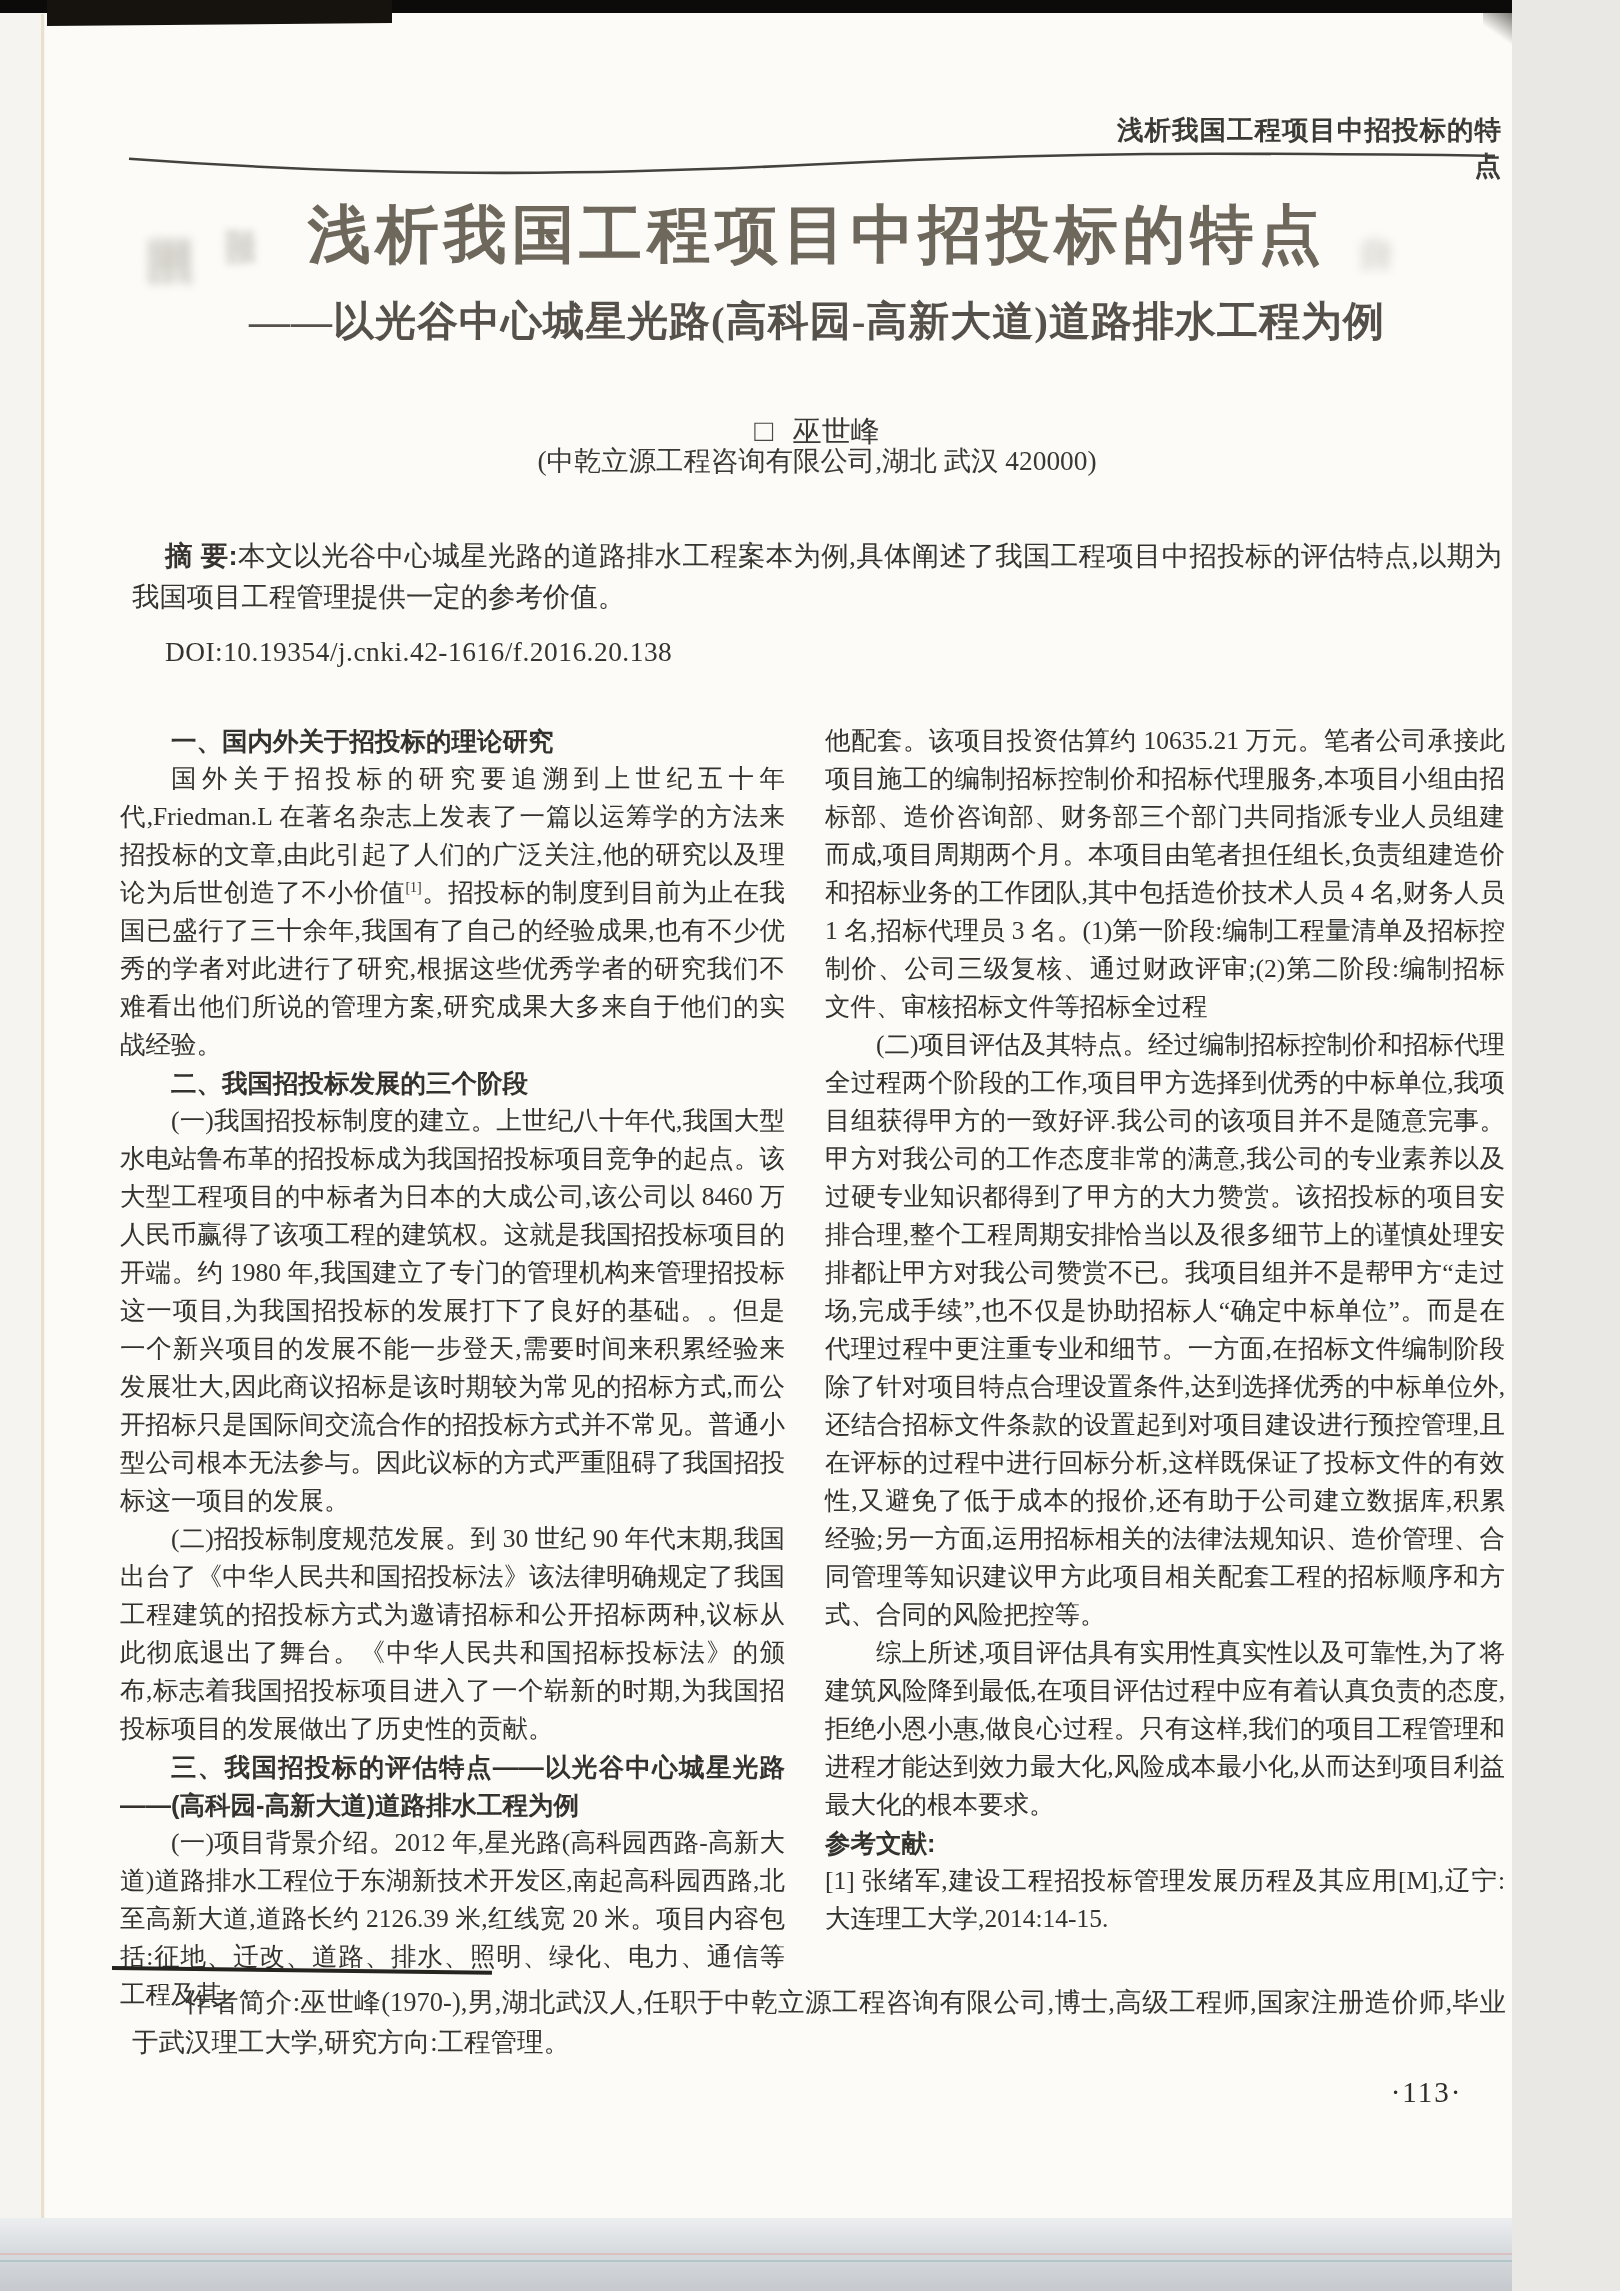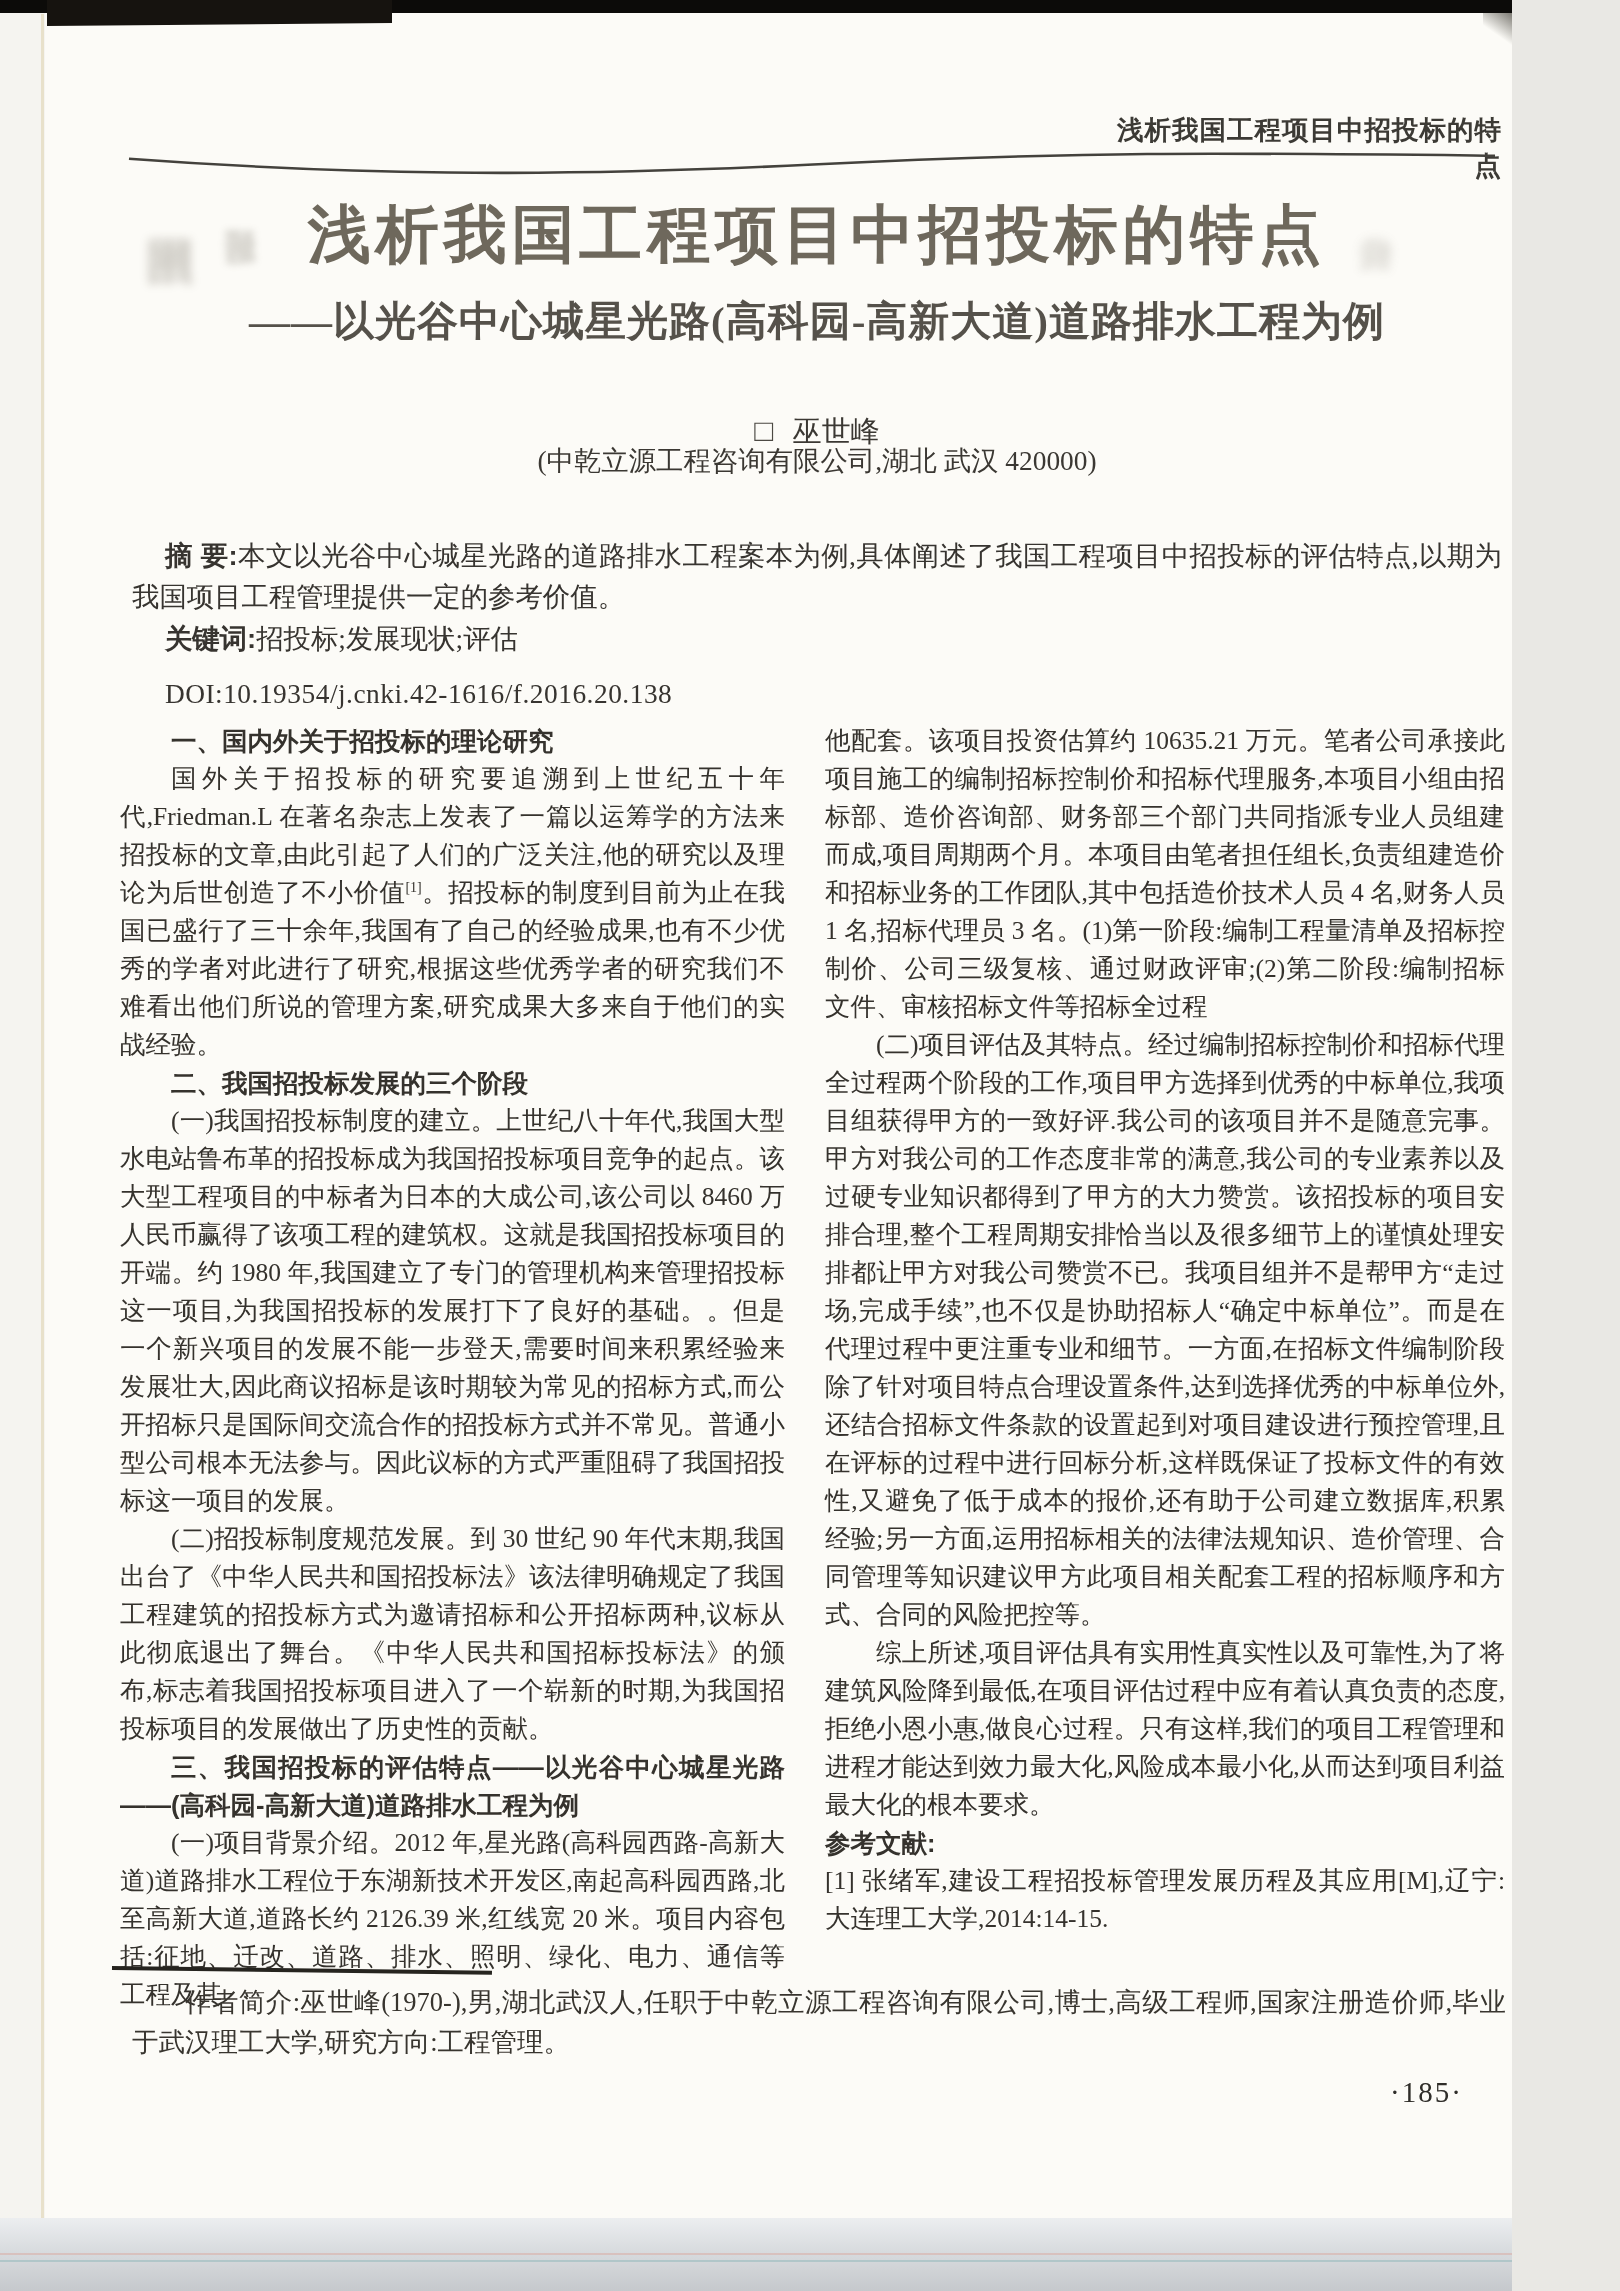--- a/index.html
+++ b/index.html
@@ -91,21 +91,20 @@
   <h1 class="title">浅析我国工程项目中招投标的特点</h1>
   <div class="subtitle">——以光谷中心城星光路(高科园-高新大道)道路排水工程为例</div>
 
   <div class="author-line">
     <span class="marker">□</span><span>巫世峰</span>
   </div>
   <div class="affiliation">(中乾立源工程咨询有限公司,湖北  武汉  420000)</div>
 
   <div class="meta">
     <p><span class="label">摘  要:</span><span>本文以光谷中心城星光路的道路排水工程案本为例,具体阐述了我国工程项目中招投标的评估特点,以期为我国项目工程管理提供一定的参考价值。</span></p>
-    <p><span class="label">关键词:</span><span>招投标;发展现状;评估</span></p>
     <p class="doi">DOI:10.19354/j.cnki.42-1616/f.2016.20.138</p>
   </div>
 
   <div class="col col-left">
     <div class="h">一、国内外关于招投标的理论研究</div>
     <p><span>国外关于招投标的研究要追溯到上世纪五十年代,Friedman.L 在著名杂志上发表了一篇以运筹学的方法来招投标的文章,由此引起了人们的广泛关注,他的研究以及理论为后世创造了不小价值</span><sup>[1]</sup><span>。招投标的制度到目前为止在我国已盛行了三十余年,我国有了自己的经验成果,也有不少优秀的学者对此进行了研究,根据这些优秀学者的研究我们不难看出他们所说的管理方案,研究成果大多来自于他们的实战经验。</span></p>
     <div class="h">二、我国招投标发展的三个阶段</div>
     <p>(一)我国招投标制度的建立。上世纪八十年代,我国大型水电站鲁布革的招投标成为我国招投标项目竞争的起点。该大型工程项目的中标者为日本的大成公司,该公司以 8460 万人民币赢得了该项工程的建筑权。这就是我国招投标项目的开端。约 1980 年,我国建立了专门的管理机构来管理招投标这一项目,为我国招投标的发展打下了良好的基础。。但是一个新兴项目的发展不能一步登天,需要时间来积累经验来发展壮大,因此商议招标是该时期较为常见的招标方式,而公开招标只是国际间交流合作的招投标方式并不常见。普通小型公司根本无法参与。因此议标的方式严重阻碍了我国招投标这一项目的发展。</p>
     <p>(二)招投标制度规范发展。到 30 世纪 90 年代末期,我国出台了《中华人民共和国招投标法》该法律明确规定了我国工程建筑的招投标方式为邀请招标和公开招标两种,议标从此彻底退出了舞台。《中华人民共和国招标投标法》的颁布,标志着我国招投标项目进入了一个崭新的时期,为我国招投标项目的发展做出了历史性的贡献。</p>
     <div class="h">三、我国招投标的评估特点——以光谷中心城星光路——(高科园-高新大道)道路排水工程为例</div>
@@ -115,21 +114,21 @@
   <div class="col col-right">
     <p class="flush">他配套。该项目投资估算约 10635.21 万元。笔者公司承接此项目施工的编制招标控制价和招标代理服务,本项目小组由招标部、造价咨询部、财务部三个部门共同指派专业人员组建而成,项目周期两个月。本项目由笔者担任组长,负责组建造价和招标业务的工作团队,其中包括造价技术人员 4 名,财务人员 1 名,招标代理员 3 名。(1)第一阶段:编制工程量清单及招标控制价、公司三级复核、通过财政评审;(2)第二阶段:编制招标文件、审核招标文件等招标全过程</p>
     <p>(二)项目评估及其特点。经过编制招标控制价和招标代理全过程两个阶段的工作,项目甲方选择到优秀的中标单位,我项目组获得甲方的一致好评.我公司的该项目并不是随意完事。甲方对我公司的工作态度非常的满意,我公司的专业素养以及过硬专业知识都得到了甲方的大力赞赏。该招投标的项目安排合理,整个工程周期安排恰当以及很多细节上的谨慎处理安排都让甲方对我公司赞赏不已。我项目组并不是帮甲方“走过场,完成手续”,也不仅是协助招标人“确定中标单位”。而是在代理过程中更注重专业和细节。一方面,在招标文件编制阶段除了针对项目特点合理设置条件,达到选择优秀的中标单位外,还结合招标文件条款的设置起到对项目建设进行预控管理,且在评标的过程中进行回标分析,这样既保证了投标文件的有效性,又避免了低于成本的报价,还有助于公司建立数据库,积累经验;另一方面,运用招标相关的法律法规知识、造价管理、合同管理等知识建议甲方此项目相关配套工程的招标顺序和方式、合同的风险把控等。</p>
     <p>综上所述,项目评估具有实用性真实性以及可靠性,为了将建筑风险降到最低,在项目评估过程中应有着认真负责的态度,拒绝小恩小惠,做良心过程。只有这样,我们的项目工程管理和进程才能达到效力最大化,风险成本最小化,从而达到项目利益最大化的根本要求。</p>
     <div class="h flush">参考文献:</div>
     <p class="flush">[1] 张绪军,建设工程招投标管理发展历程及其应用[M],辽宁:大连理工大学,2014:14-15.</p>
   </div>
 
   <div class="foot-rule"></div>
   <p class="bio">作者简介:巫世峰(1970-),男,湖北武汉人,任职于中乾立源工程咨询有限公司,博士,高级工程师,国家注册造价师,毕业于武汉理工大学,研究方向:工程管理。</p>
-  <div class="page-num">·185·</div>
+  <div class="page-num">·113·</div>
 
   <div class="right-fold"></div>
   <div class="right-shade"></div>
   <div class="bottom-band"></div>
   <div class="bottom-line-pink"></div>
   <div class="bottom-line-blue"></div>
 
 </div>
 
 

